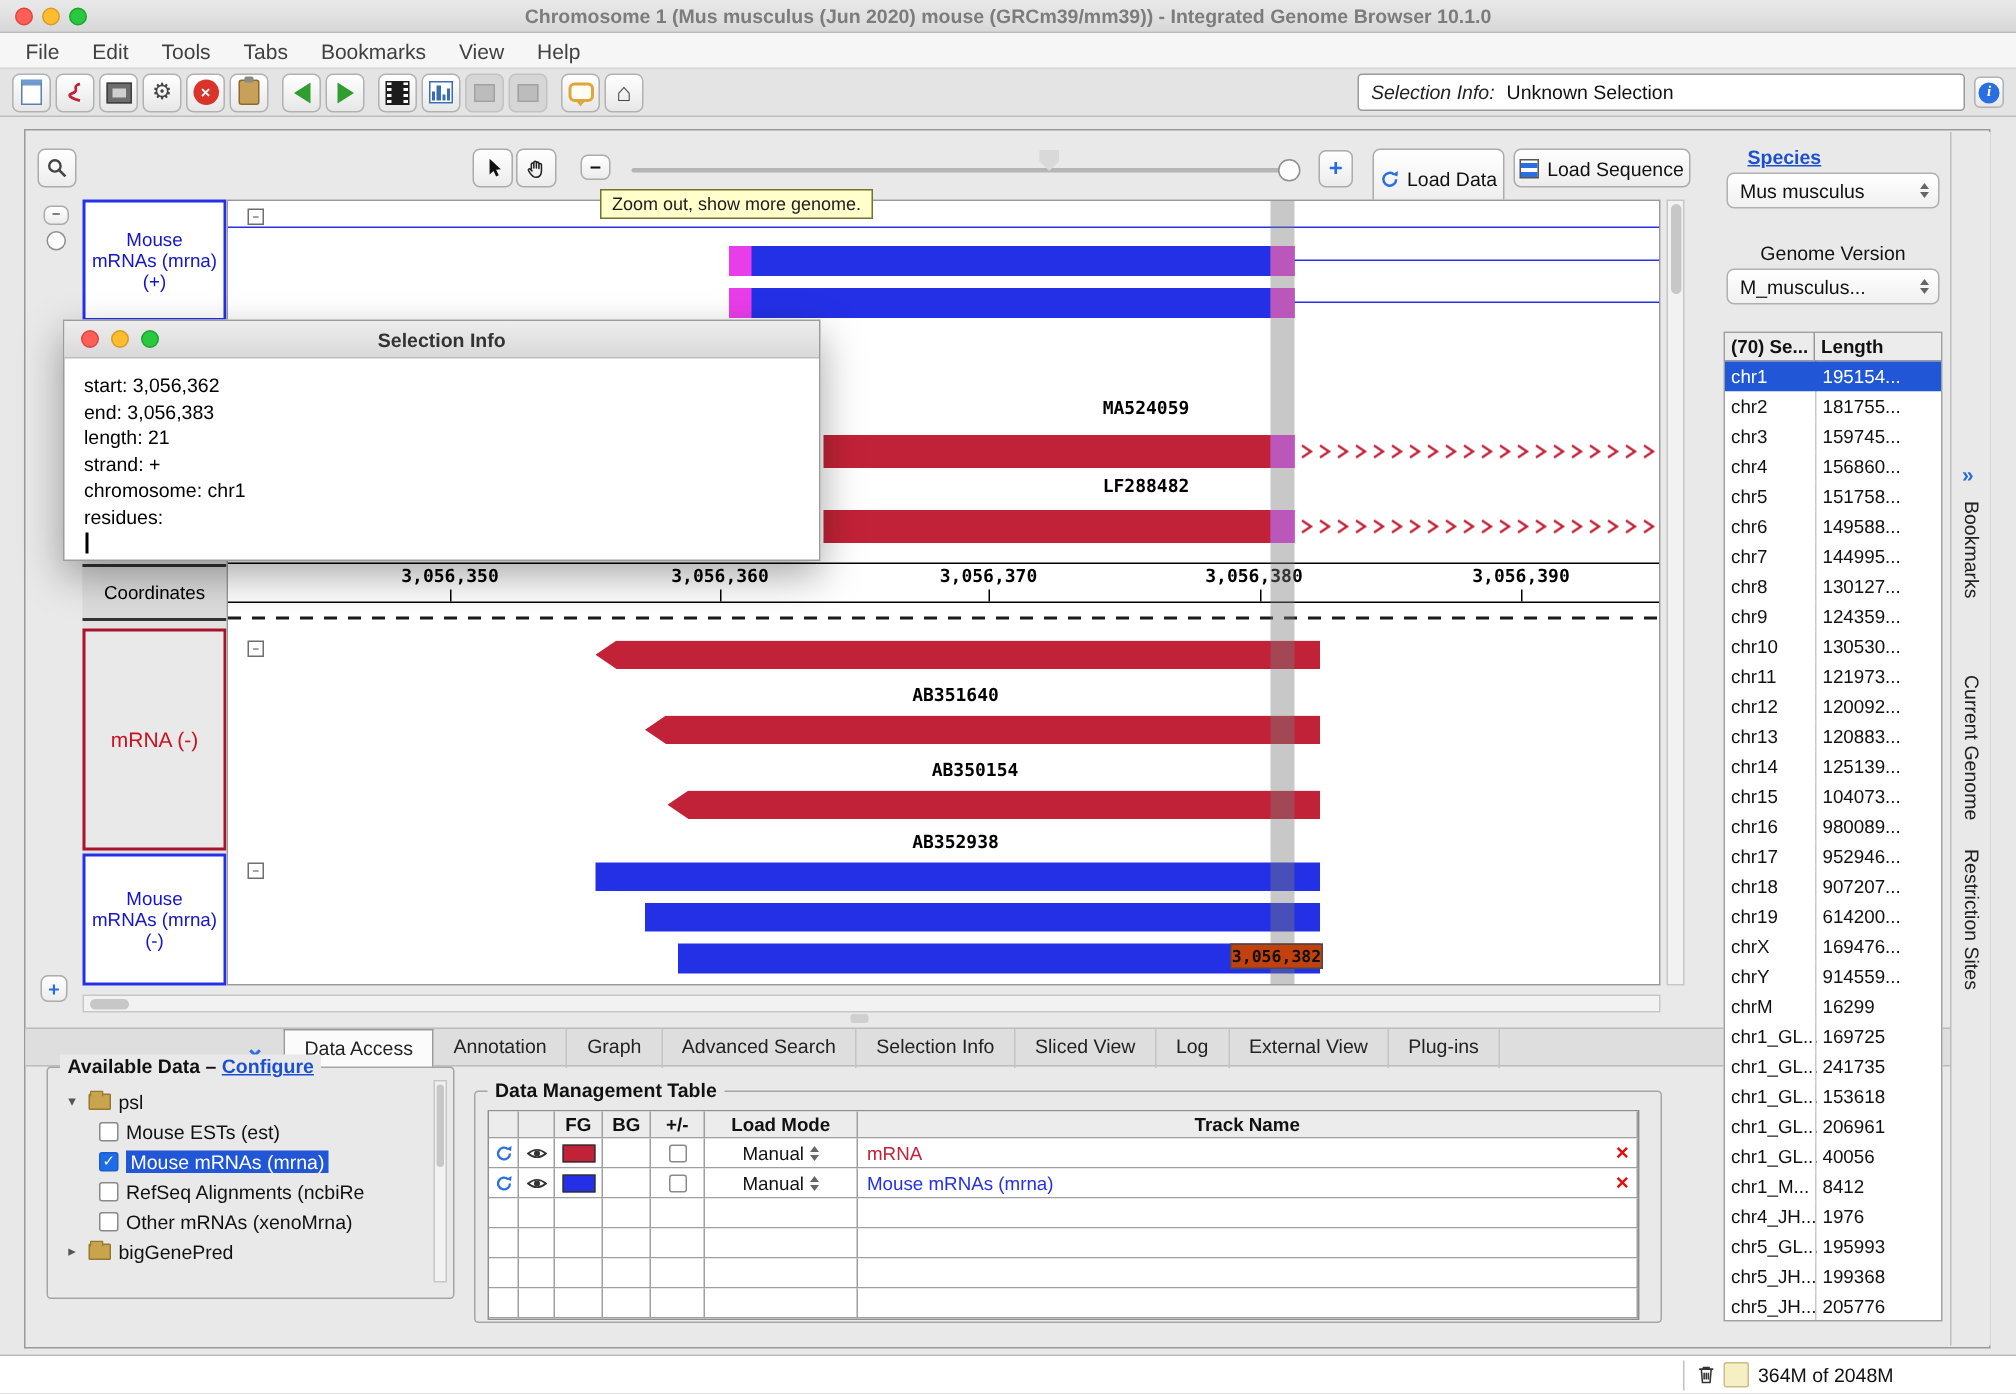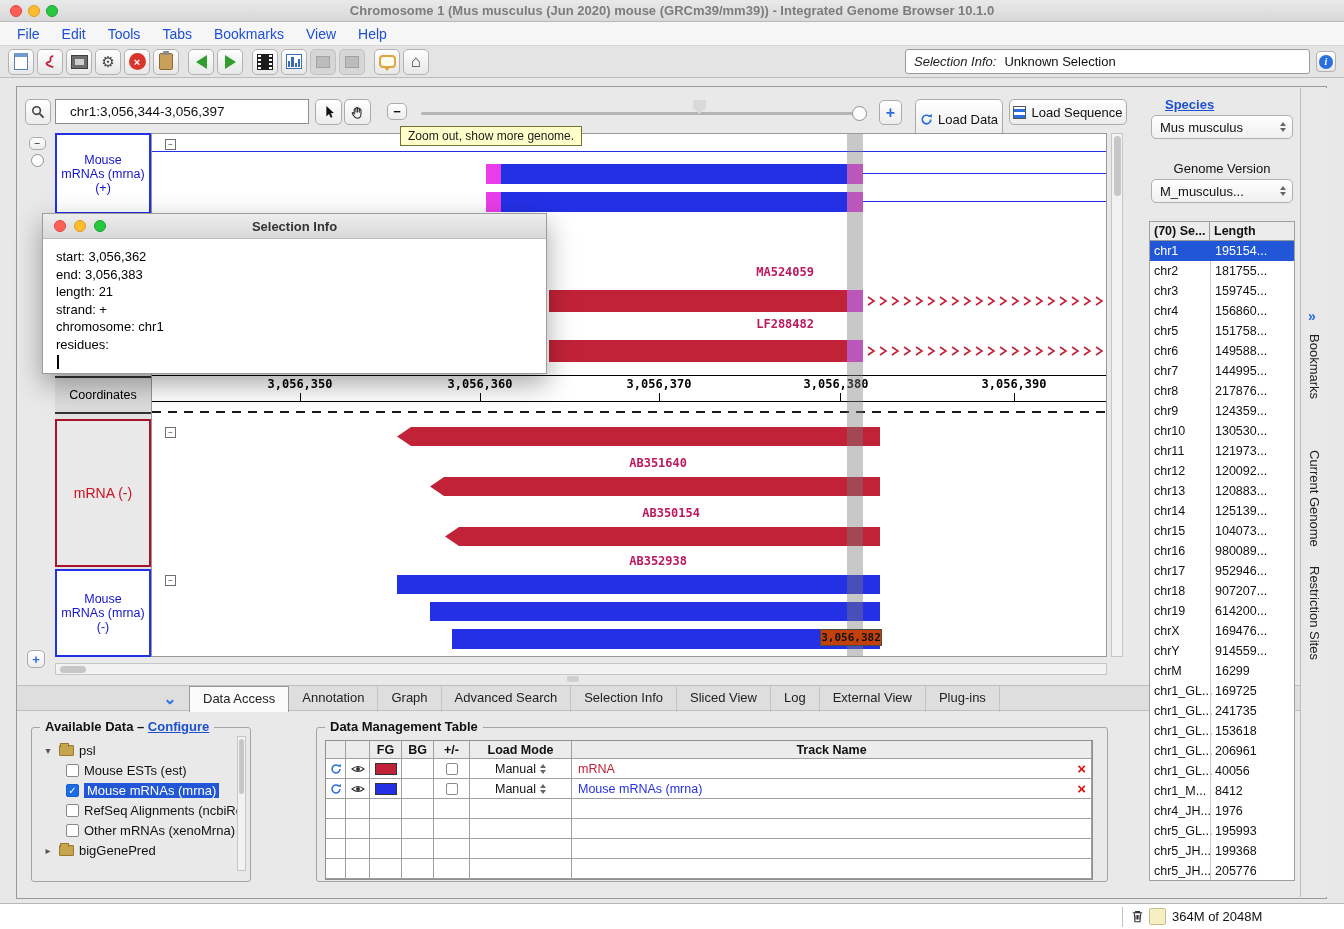--- a/index.html
+++ b/index.html
@@ -8,21 +8,21 @@
   .a{position:absolute}
   
   #titlebar{left:0;top:0;width:1344px;height:22px;background:linear-gradient(#e9e9e9,#d8d8d8);border-bottom:1px solid #b9b9b9}
   .light{width:12px;height:12px;border-radius:50%;top:5px}
   .l-red{left:10px;background:#ff5f57;border:1px solid #e0443e}
   .l-yel{left:28px;background:#febc2e;border:1px solid #d89c22}
   .l-grn{left:46px;background:#28c840;border:1px solid #1da22f}
   #title-text{left:0;top:0;width:1344px;height:22px;line-height:22px;text-align:center;font-weight:bold;font-size:13px;color:#7c7c7c;white-space:nowrap}
   
   #menubar{left:0;top:22px;width:1344px;height:24px;background:#f6f6f6;border-bottom:1px solid #d6d6d6;display:flex;align-items:center;padding-left:6px}
-  .menu-item{padding:0 11px;font-size:14px;color:#1d4ed8;line-height:24px}
+  .menu-item{padding:0 11px;font-size:14px;color:#404040;line-height:24px}
   
   #toolbar{left:0;top:46px;width:1344px;height:32px;background:#e4e4e4;border-bottom:1px solid #bdbdbd;display:flex;align-items:center;padding-left:8px}
   .tbtn{width:26px;height:26px;border:1px solid #b2b2b2;border-radius:5px;background:linear-gradient(#ffffff,#e7e7e7);display:flex;align-items:center;justify-content:center;margin-right:3px;flex:none}
   .tbtn.disabled{background:#d6d6d6;border-color:#c2c2c2}
   .gap{width:6px;flex:none}
   .glyph{font-size:15px;line-height:1;color:#444}
   .stop-circ{width:17px;height:17px;border-radius:50%;background:#d9342b;color:#fff;font-size:11px;font-weight:bold;display:flex;align-items:center;justify-content:center}
   .clipb{width:14px;height:17px;background:#c9a05a;border:1px solid #8a6a2f;border-radius:2px;position:relative}
   .clipb:after{content:"";position:absolute;left:3px;top:-3px;width:6px;height:4px;background:#8a8a8a;border-radius:1px}
   .arrw{width:0;height:0;border-top:7px solid transparent;border-bottom:7px solid transparent}
@@ -57,21 +57,21 @@
   #fwd-box{top:46px;height:81px;background:#fff;border:2px solid #2430e6;color:#1414cc}
   #coord-box{top:289px;height:38px;background:#dcdcdc;border-top:2px solid #333;border-bottom:2px solid #333;color:#000}
   #mrna-box{top:332px;height:148px;background:#e9e9e9;border:2px solid #a9132b;color:#cc1122;font-size:14px}
   #rev-box{top:482px;height:88px;background:#fff;border:2px solid #2430e6;color:#1414cc}
   
   #canvas{left:134px;top:46px;width:956px;height:524px;background:#fff;border:1px solid #999;overflow:hidden}
   .bblue{background:#2430e6}
   .bred{background:#c22237}
   .bcap{background:#e93de9}
   .rev-arrow{clip-path:polygon(0 50%,14px 0,100% 0,100% 100%,14px 100%)}
-  .flab{font:bold 12px "DejaVu Sans Mono",monospace;color:#be185d;text-align:right;width:100px}
+  .flab{font:bold 12px "DejaVu Sans Mono",monospace;color:#000000;text-align:center;width:100px}
   .axlab{font:bold 12px "DejaVu Sans Mono",monospace;color:#000;text-align:center;width:80px}
   .tick{width:1px;height:8px;background:#000}
   #band{left:695px;top:0;width:16px;height:524px;background:rgba(125,125,125,.42);z-index:5}
   #pos-label{left:668px;top:495px;width:62px;height:17px;background:#c2410c;border:1px solid #4a4a4a;font:bold 11px "DejaVu Sans Mono",monospace;display:flex;align-items:center;justify-content:center;z-index:6}
   .cbx{width:11px;height:11px;border:1px solid #6f6f6f;background:#fff;font-size:8px;line-height:9px;text-align:center;color:#333}
   #dash-line{left:0;top:277px;width:956px;height:2px;background:repeating-linear-gradient(90deg,#1a1a1a 0 9px,transparent 9px 16px)}
   
   #popup{left:42px;top:213px;width:505px;height:161px;background:#fff;border:1px solid #9c9c9c;box-shadow:0 10px 26px rgba(0,0,0,.35);z-index:40}
   #popup-title{left:0;top:0;width:100%;height:25px;background:linear-gradient(#ededed,#d9d9d9);border-bottom:1px solid #bdbdbd;text-align:center;line-height:25px;font-weight:bold;font-size:13px;color:#333}
   #popup .light{top:6px}
@@ -221,21 +221,20 @@
   </div>
 
   <div id="panel" class="a">
 
     <div class="a btn" style="left:8px;top:12px;width:26px;height:26px">
       <svg width="14" height="14" viewBox="0 0 14 14">
           <circle cx="5.6" cy="5.6" r="3.8" fill="none" stroke="#444" stroke-width="1.6"></circle>
           <line x1="8.6" y1="8.6" x2="12.6" y2="12.6" stroke="#444" stroke-width="1.8"></line>
         </svg>
     </div>
-    <input id="loc-input" class="a" value="chr1:3,056,344-3,056,397" style="">
     <div class="a btn" style="left:298px;top:12px;width:27px;height:26px">
       <svg width="14" height="14" viewBox="0 0 16 16">
           <path d="M5 1 L5 13 L8 10.2 L10 14.5 L12 13.6 L10 9.4 L13.6 9 Z" fill="#111"></path>
         </svg>
     </div>
     <div class="a btn" style="left:327px;top:12px;width:27px;height:26px">
       <svg width="15" height="15" viewBox="0 0 16 16">
           <path d="M4.5 8 V4.8 a.9.9 0 0 1 1.8 0 V7.5 M6.3 7.5 V3.6 a.9.9 0 0 1 1.8 0 V7.3 M8.1 7.4 V4.2 a.9.9 0 0 1 1.8 0 V7.6 M9.9 7.8 V5.2 a.9.9 0 0 1 1.8 0 V9.5 c0 3-1.5 4.6-3.8 4.6 c-2 0-3-1-4.4-3.2 l-1-1.6 c-.5-.8.6-1.7 1.3-1 l1.2 1.2" fill="none" stroke="#222" stroke-width="1.1" stroke-linecap="round"></path>
         </svg>
     </div>
@@ -350,21 +349,21 @@
           <div class="btab">Graph</div>
           <div class="btab">Advanced Search</div>
           <div class="btab">Selection Info</div>
           <div class="btab">Sliced View</div>
           <div class="btab">Log</div>
           <div class="btab">External View</div>
           <div class="btab">Plug-ins</div>
       </div>
     </div>
 
-    <div class="a gbox" style="left:14px;top:640px;width:220px;height:155px">
+    <div class="a gbox" style="left:14px;top:624px;width:272px;height:155px">
       <div class="legend">
         <span>Available Data – </span><span class="cfg-link">Configure</span>
       </div>
       <div style="padding:12px 0 0 10px">
         <div class="trow">
           <span class="chev">▾</span>
           <span class="folder"></span>
           <span>psl</span>
         </div>
         <div class="trow" style="margin-left:24px">
@@ -544,21 +543,21 @@
         <div class="chrow">
           <span class="chname">chr6</span>
           <span class="chlen">149588...</span>
         </div>
         <div class="chrow">
           <span class="chname">chr7</span>
           <span class="chlen">144995...</span>
         </div>
         <div class="chrow">
           <span class="chname">chr8</span>
-          <span class="chlen">217876...</span>
+          <span class="chlen">130127...</span>
         </div>
         <div class="chrow">
           <span class="chname">chr9</span>
           <span class="chlen">124359...</span>
         </div>
         <div class="chrow">
           <span class="chname">chr10</span>
           <span class="chlen">130530...</span>
         </div>
         <div class="chrow">

